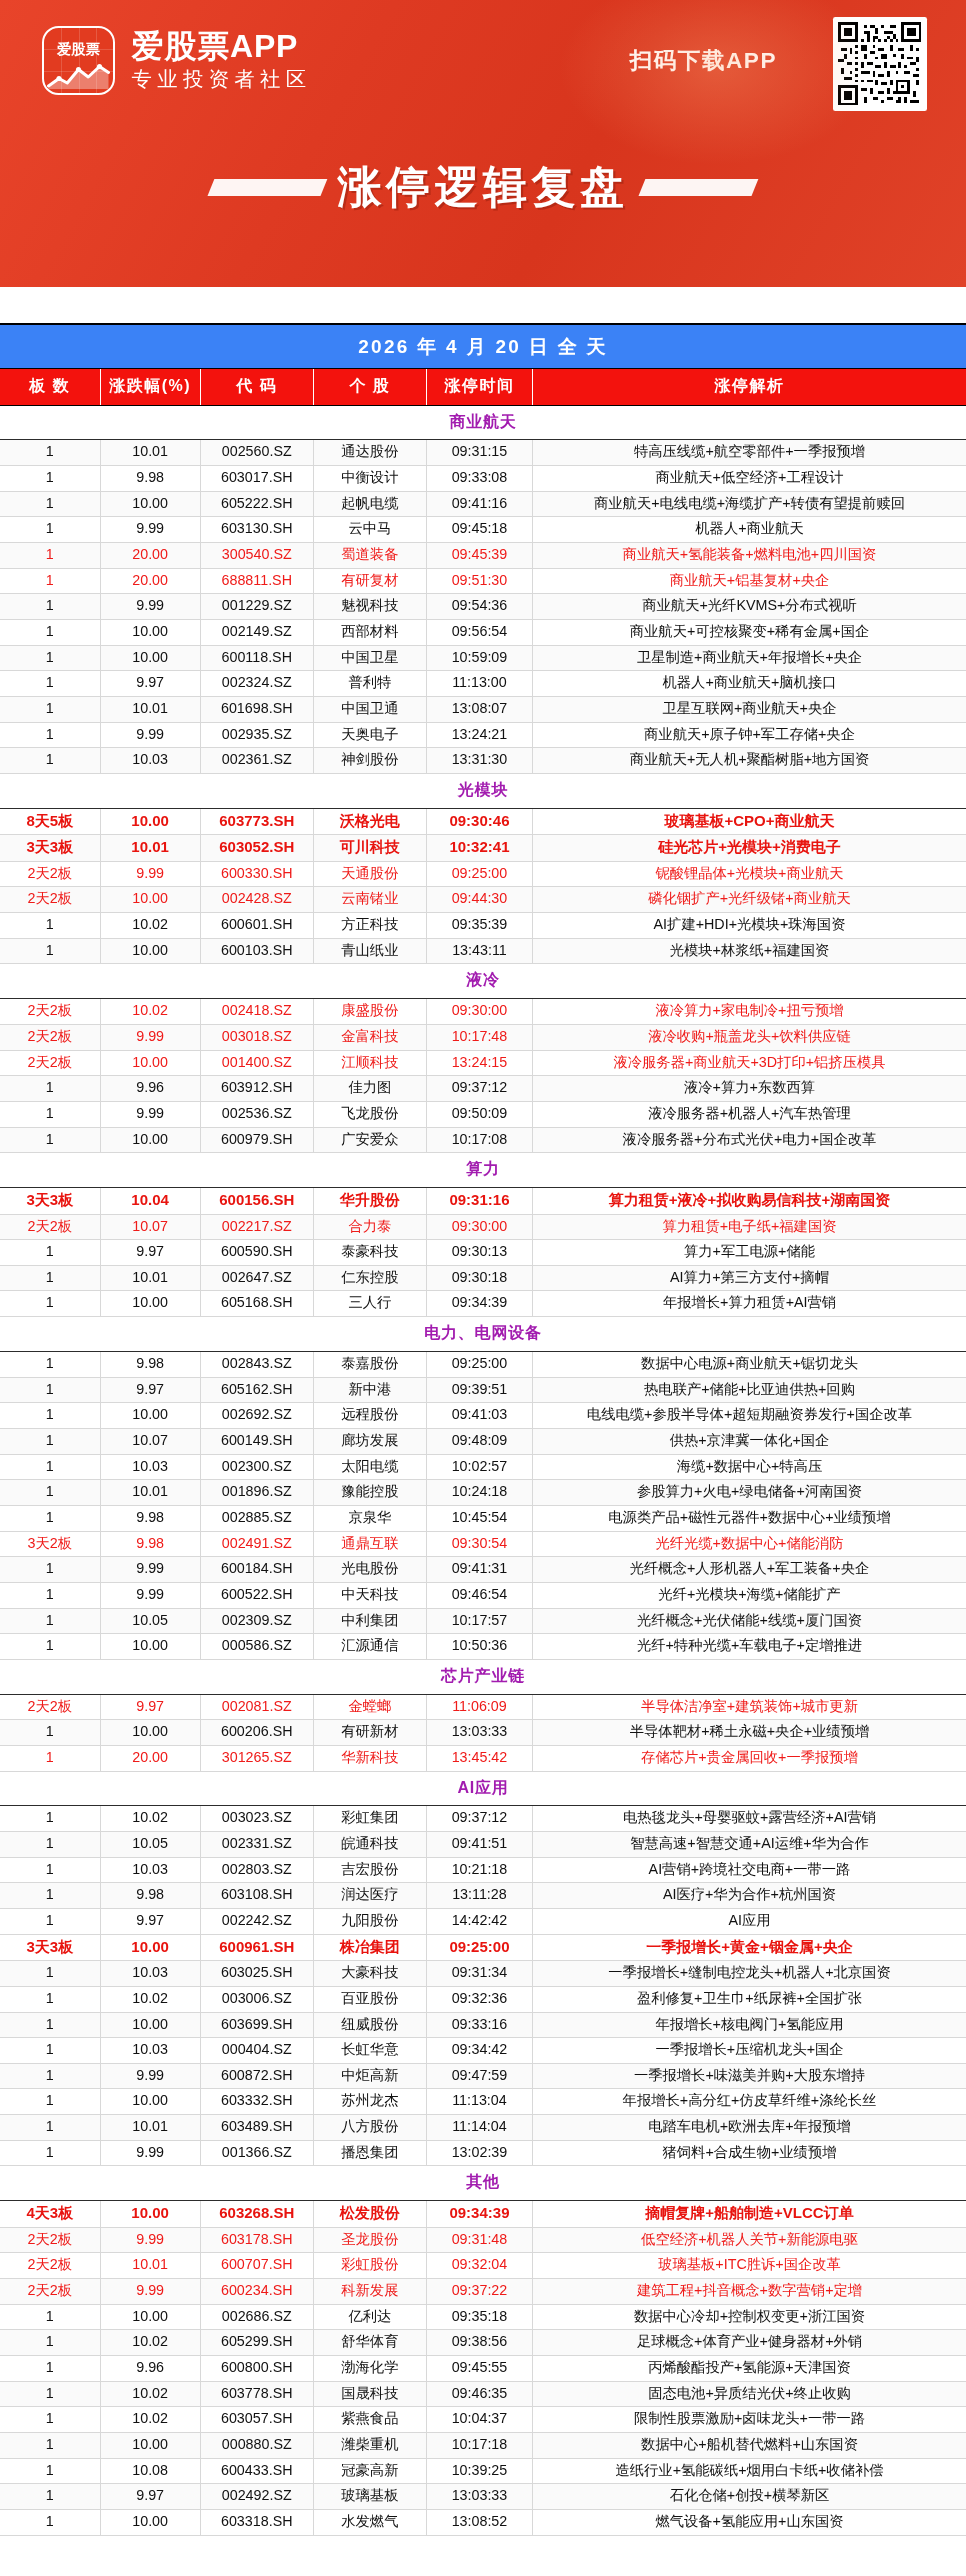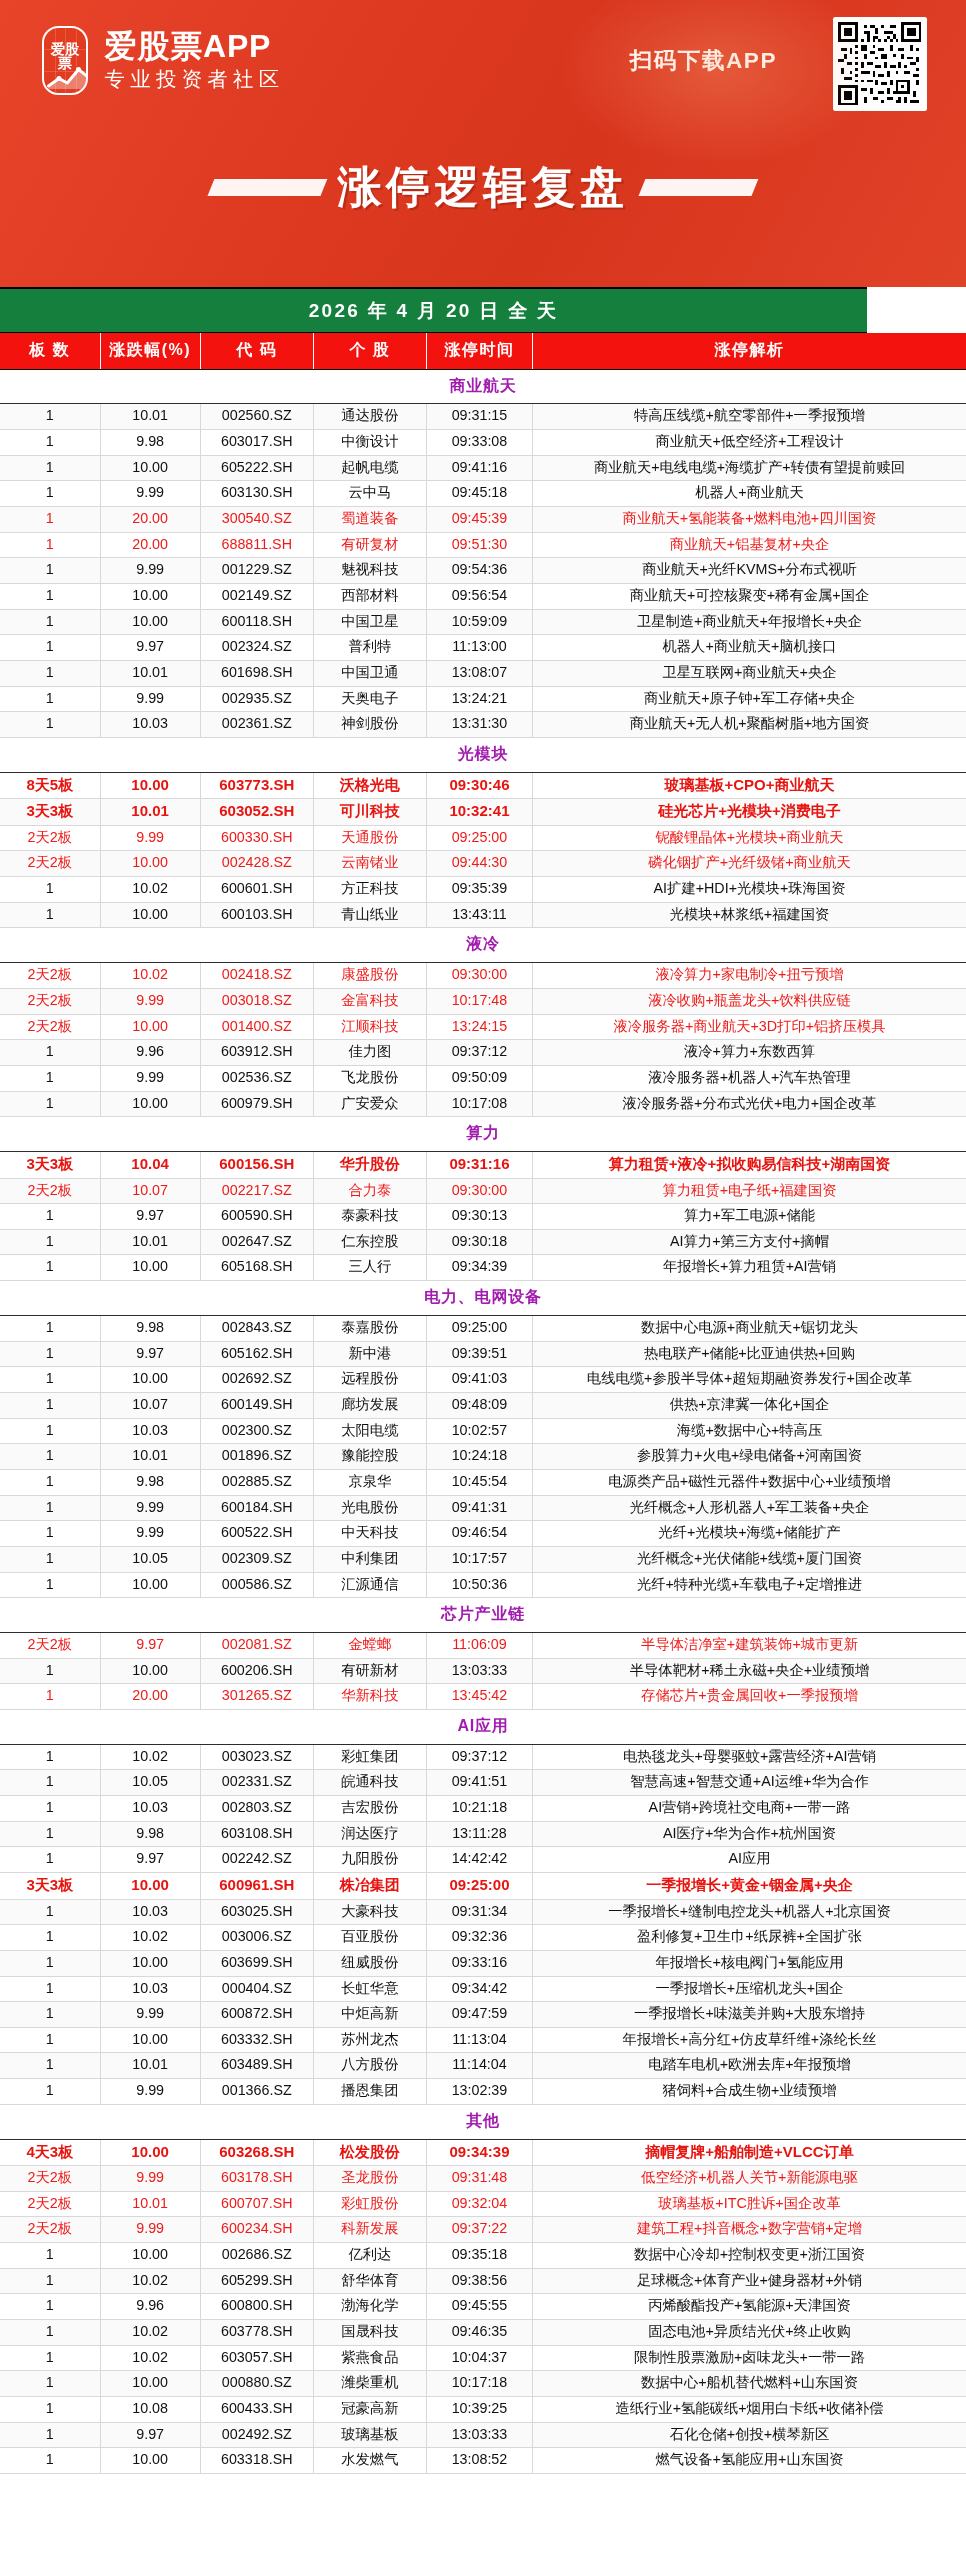--- a/index.html
+++ b/index.html
@@ -32,21 +32,21 @@
   }
   .brand-row {
     position: absolute;
     left: 42px;
     top: 26px;
     display: flex;
     align-items: center;
     gap: 16.6px;
   }
   .brand-logo {
-    width: 46px; height: 69px;
+    width: 73px; height: 69px;
     border-radius: 16.6px;
     border: 2.3px solid #ffffff;
     background: #e23b20;
     position: relative;
     overflow: hidden;
     flex: none;
   }
   .brand-logo .grid-v, .brand-logo .grid-h {
     position: absolute; background: rgba(255,255,255,0.16);
   }
@@ -125,26 +125,27 @@
     color: #ffffff;
     font-size: 44px;
     font-weight: 800;
     letter-spacing: 4.5px;
     text-shadow: 2.3px 2.3px 0 rgba(120,20,5,0.35);
     white-space: nowrap;
   }
 
   
   .date-bar {
-    width: 867px;
-    background: #15803d;
+    width: 966px;
+    background: #3b82f6;
     border-top: 2.3px solid #000;
     border-bottom: 1.5px solid #000;
     text-align: center;
     padding: 9px 0 8.3px;
+    margin-top: 36px;
   }
   .date-bar .dtext {
     color: #fff;
     font-size: 19px;
     font-weight: 700;
     letter-spacing: 2.3px;
   }
 
   
   table.main {
@@ -691,20 +692,28 @@
           <td class="analysis">参股算力+火电+绿电储备+河南国资</td>
         </tr>
         <tr class="drow ">
           <td>1</td>
           <td>9.98</td>
           <td>002885.SZ</td>
           <td>京泉华</td>
           <td>10:45:54</td>
           <td class="analysis">电源类产品+磁性元器件+数据中心+业绩预增</td>
         </tr>
+        <tr class="drow red">
+          <td>3天2板</td>
+          <td>9.98</td>
+          <td>002491.SZ</td>
+          <td>通鼎互联</td>
+          <td>09:30:54</td>
+          <td class="analysis">光纤光缆+数据中心+储能消防</td>
+        </tr>
         <tr class="drow  alt">
           <td>1</td>
           <td>9.99</td>
           <td>600184.SH</td>
           <td>光电股份</td>
           <td>09:41:31</td>
           <td class="analysis">光纤概念+人形机器人+军工装备+央企</td>
         </tr>
         <tr class="drow ">
           <td>1</td>

